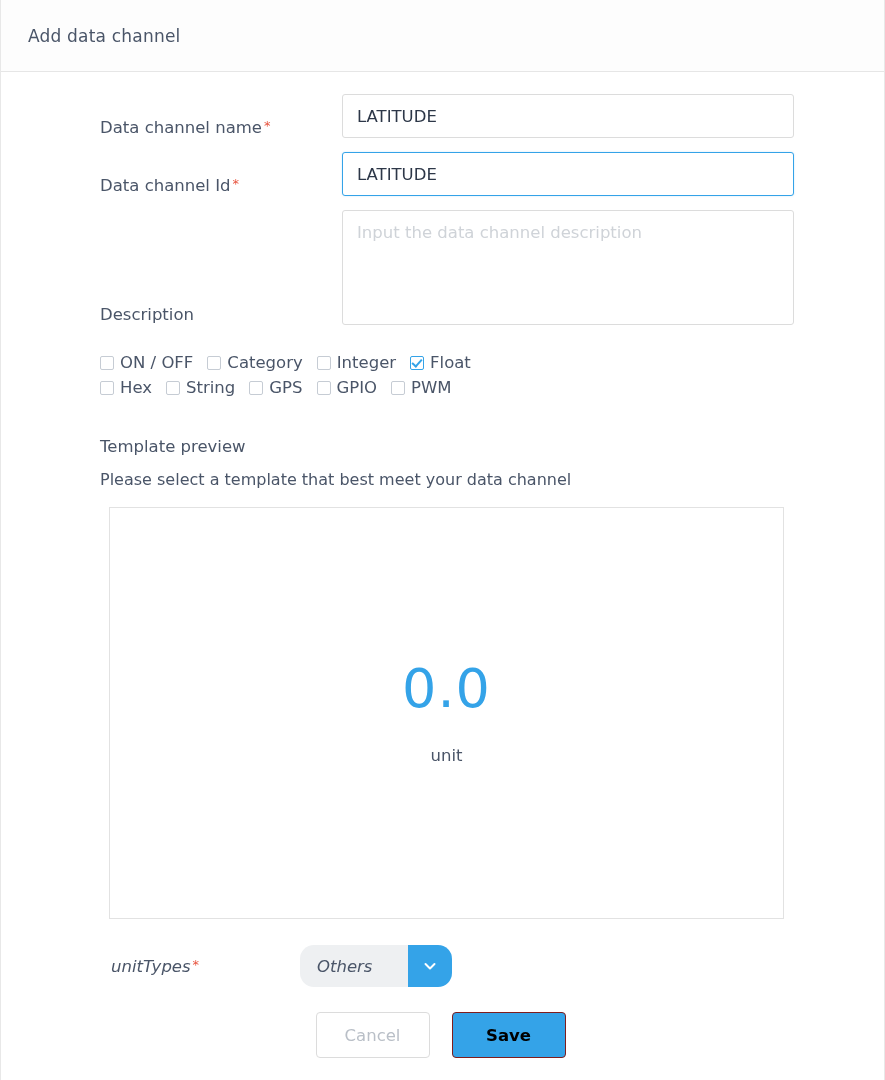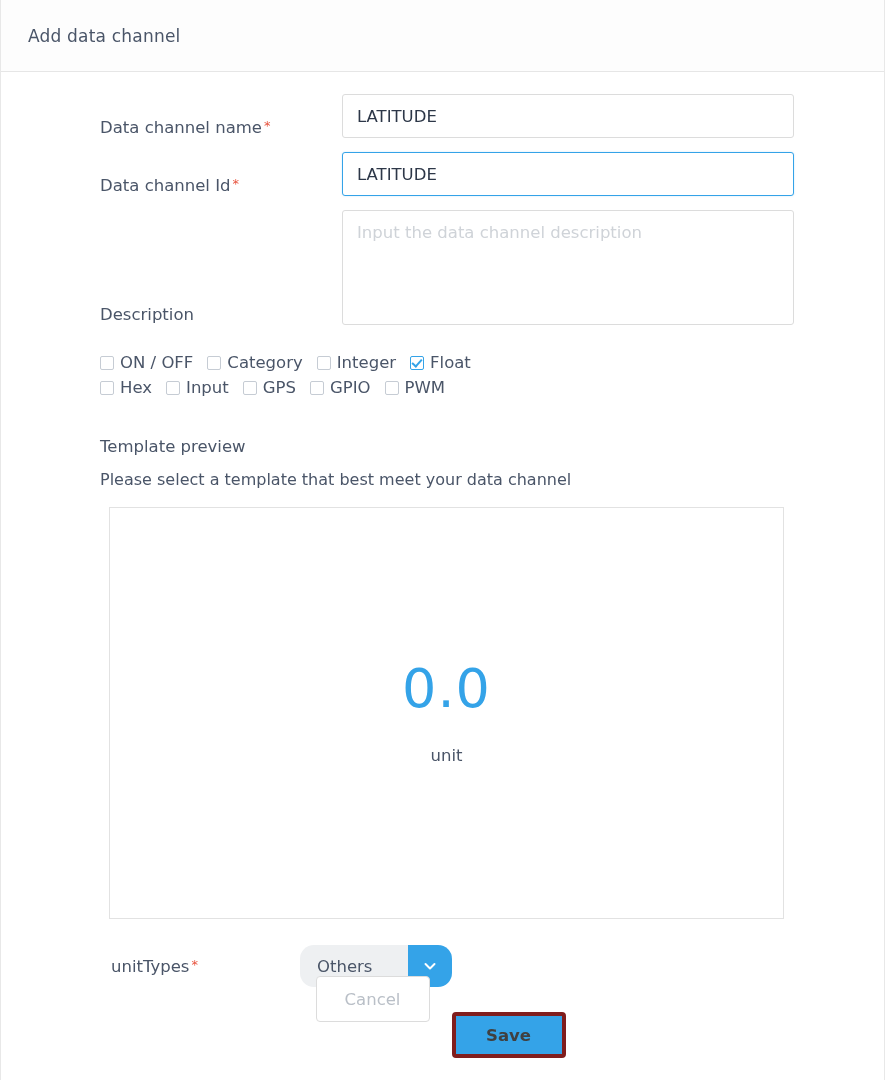--- a/index.html
+++ b/index.html
@@ -186,20 +186,21 @@
   .preview-unit {
     font-size: 16.5px;
     color: #4a5568;
     margin-top: 30px;
   }
   .unit-row {
     display: flex;
     align-items: center;
     padding-left: 110px;
     margin-top: 26px;
+    font-style: italic;
   }
   .unit-label {
     width: 189px;
     font-size: 16.5px;
     color: #4a5568;
     flex-shrink: 0;
   }
   .select-box {
     display: flex;
     align-items: stretch;
@@ -246,24 +247,23 @@
     box-sizing: border-box;
     cursor: pointer;
   }
   .btn-cancel {
     background: #ffffff;
     border: 1px solid #dcdcdc;
     color: #b9bfc7;
   }
   .btn-save {
     background: #34a3e8;
-    border: 4px solid #7f1d1d;
-    color: #404040;
+    border: 1px solid #7f1d1d;
+    color: #000000;
     font-weight: bold;
-    margin-top: 36px;
   }
 </style>
 </head>
 <body>
 
 <div class="dialog">
 
   <div class="dialog-header">
     <div class="dialog-title">Add data channel</div>
   </div>
@@ -311,21 +311,21 @@
             <span class="check-label">Float</span>
           </div>
         </div>
         <div class="check-line">
           <div class="check-item">
             <span class="cbox"></span>
             <span class="check-label">Hex</span>
           </div>
           <div class="check-item">
             <span class="cbox"></span>
-            <span class="check-label">Input</span>
+            <span class="check-label">String</span>
           </div>
           <div class="check-item">
             <span class="cbox"></span>
             <span class="check-label">GPS</span>
           </div>
           <div class="check-item">
             <span class="cbox"></span>
             <span class="check-label">GPIO</span>
           </div>
           <div class="check-item">

